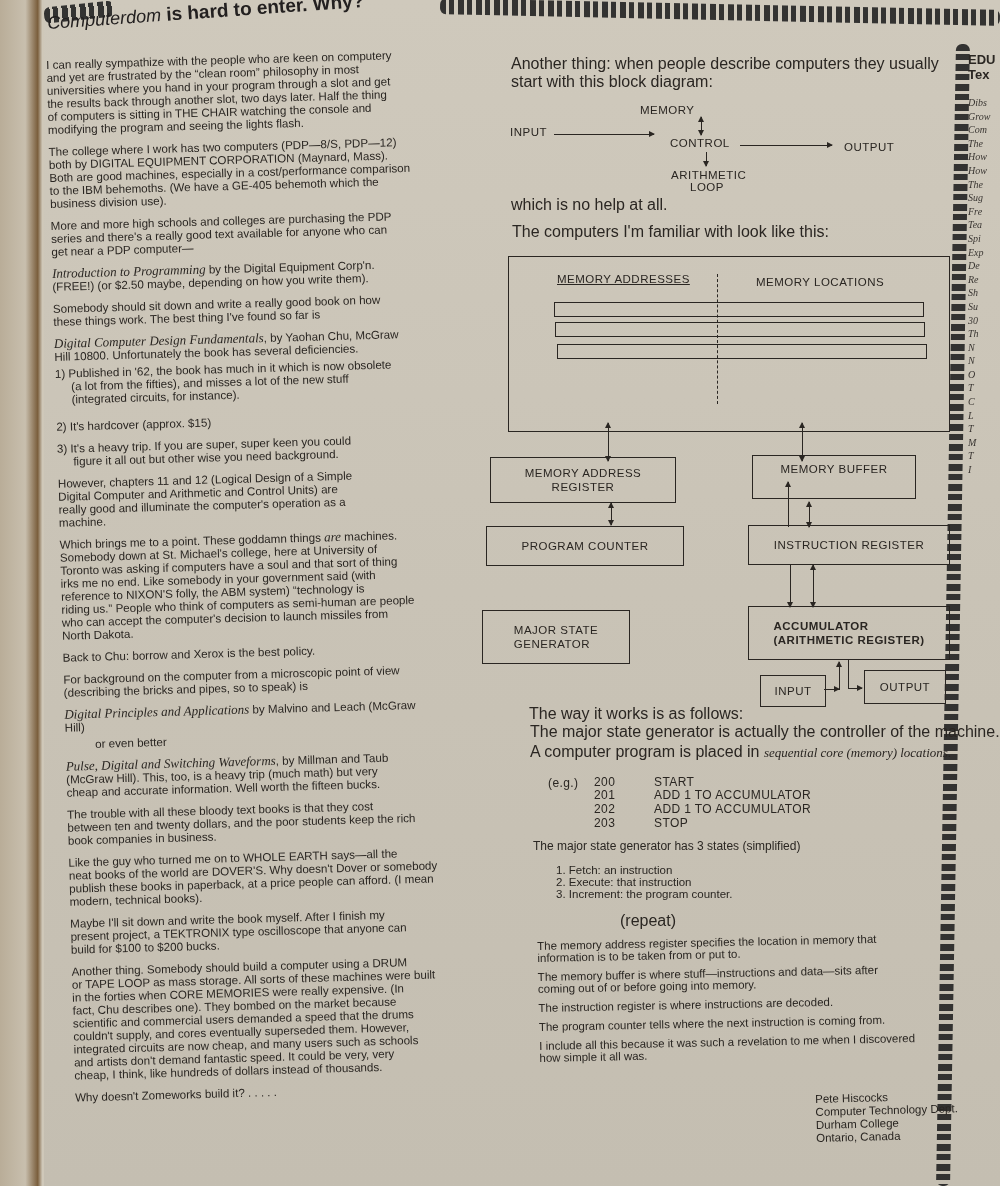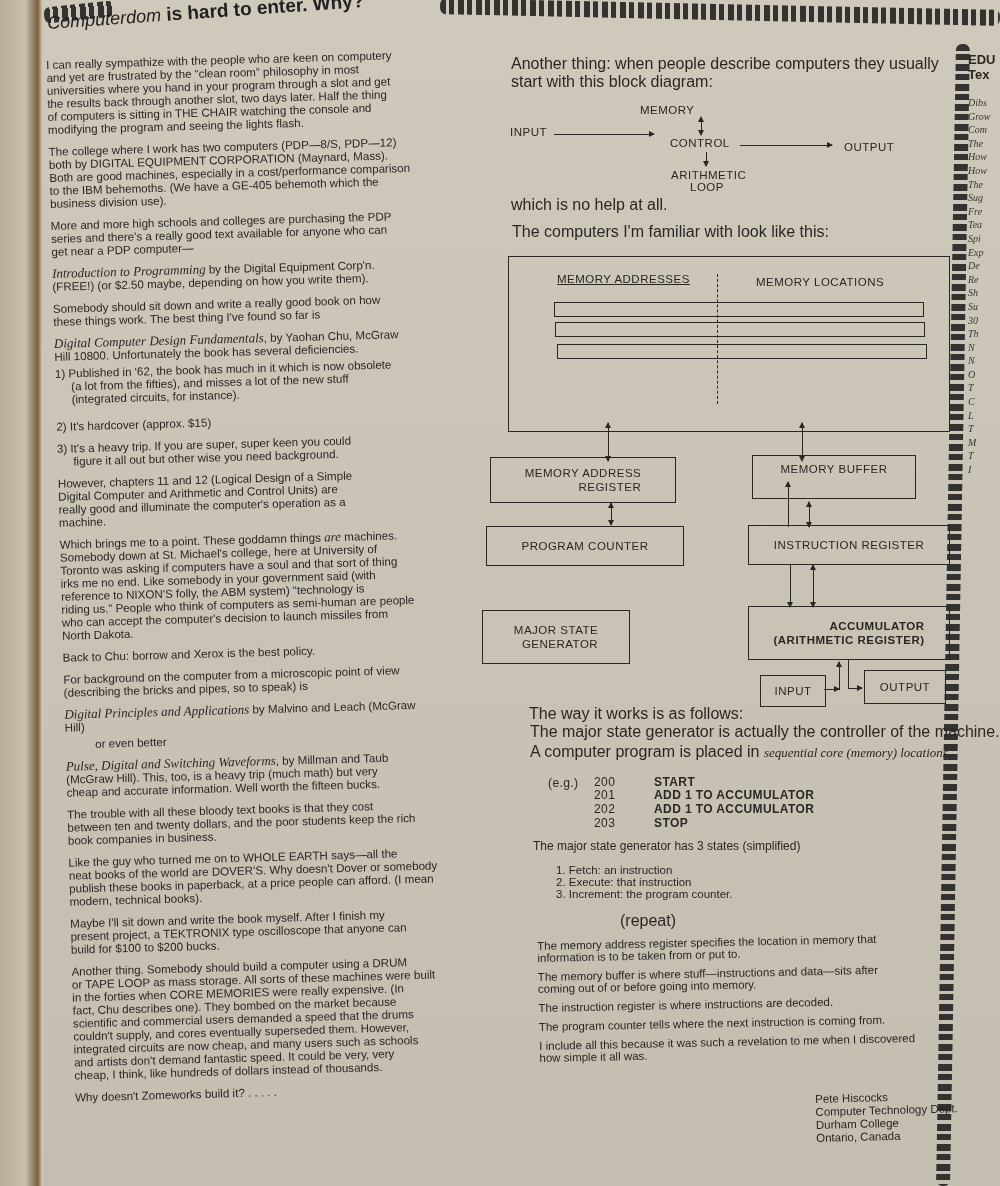--- a/index.html
+++ b/index.html
@@ -40,33 +40,33 @@
   .vline { position:absolute; width:1px; background:#2a2622; }
 
   
   .mem-box { position:absolute; left:508px; top:256px; width:440px; height:174px; border:1.6px solid #2a2622; }
   .mem-hdr { position:absolute; font-size:11.5px; letter-spacing:.5px; white-space:nowrap; }
   .mem-row { position:absolute; height:13px; border:1.2px solid #2a2622; }
   .dash { position:absolute; width:0; border-left:1px dashed #2a2622; }
 
   .reg { position:absolute; border:1.6px solid #2a2622; font-size:11.5px; letter-spacing:.5px;
     display:flex; align-items:center; justify-content:center; text-align:center; line-height:14px; }
-  .reg span { display:block;text-align:right; }
+  .reg span { display:block; }
   .dbl { position:absolute; width:1px; background:#2a2622; }
   .dbl::before, .dbl::after { content:""; position:absolute; left:-3px; border-left:3.5px solid transparent; border-right:3.5px solid transparent; }
   .dbl::before { top:-1px; border-bottom:6px solid #2a2622; }
   .dbl::after { bottom:-1px; border-top:6px solid #2a2622; }
   .up { position:absolute; width:1px; background:#2a2622; }
   .up::before { content:""; position:absolute; left:-3px; top:-1px; border-left:3.5px solid transparent; border-right:3.5px solid transparent; border-bottom:6px solid #2a2622; }
   .down { position:absolute; width:1px; background:#2a2622; }
   .down::after { content:""; position:absolute; left:-3px; bottom:-1px; border-left:3.5px solid transparent; border-right:3.5px solid transparent; border-top:6px solid #2a2622; }
 
   .prog { position:absolute; font-size:12px; letter-spacing:.4px; }
   .prog .addr { position:absolute; left:0; }
-  .prog .ins { position:absolute; left:60px; white-space:nowrap;font-weight:bold; }
+  .prog .ins { position:absolute; left:60px; white-space:nowrap; }
 
   .edge-col { position:absolute; left:968px; top:52px; width:40px; overflow:hidden; }
   .edge-h { font-size:13px; font-weight:bold; line-height:15px; white-space:nowrap; }
   .edge-item { font-family:"Liberation Serif", serif; font-style:italic; font-size:10px; line-height:13.6px; white-space:nowrap; color:#3a3632; }
   .sig { position:absolute; left:815px; top:1093px; font-size:11.5px; line-height:13px; }
 </style>
 </head>
 <body>
 
 <div class="page-edge"></div>

